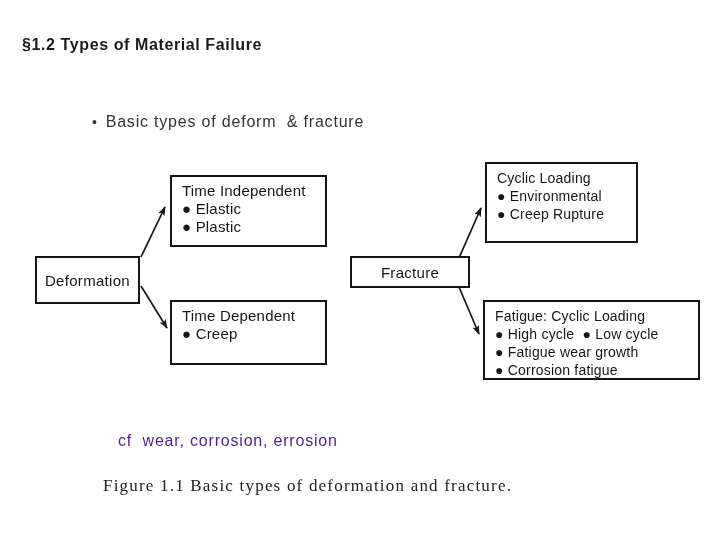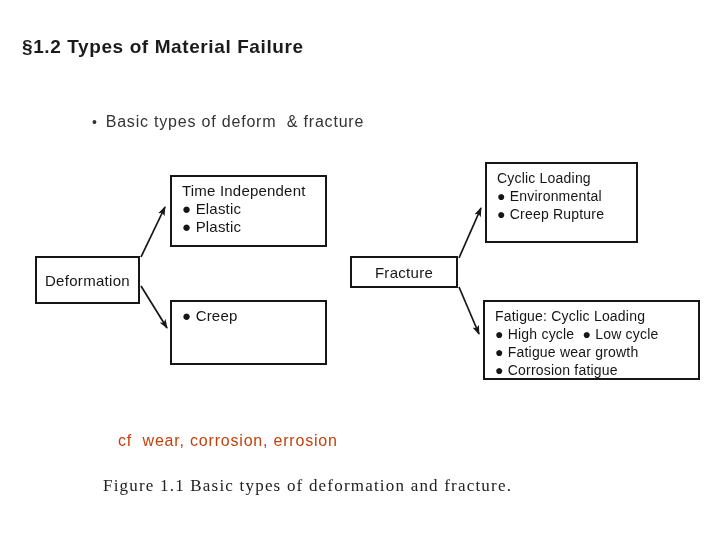--- a/index.html
+++ b/index.html
@@ -11,21 +11,21 @@
     overflow: hidden;
     font-family: "Liberation Sans", sans-serif;
   }
 
   
   .title {
     position: absolute;
     left: 22px;
     top: 36px;
     margin: 0;
-    font-size: 19px;
+    font-size: 16px;
     font-weight: 700;
     letter-spacing: 0.6px;
     color: #1b1b1b;
     white-space: pre;
   }
   .bullet-line {
     position: absolute;
     left: 71px;
     top: 95px;
     font-size: 16px;
@@ -57,31 +57,31 @@
     white-space: pre;
     line-height: 18px;
     letter-spacing: 0.2px;
   }
   .fs15 .dbox-title, .fs15 .dbox-line { font-size: 15px; }
   .fs14 .dbox-title, .fs14 .dbox-line { font-size: 14px; }
 
   #box-deformation      { left: 35px;  top: 256px; width: 105px; height: 48px; }
   #box-time-independent { left: 170px; top: 175px; width: 157px; height: 72px; }
   #box-time-dependent   { left: 170px; top: 300px; width: 157px; height: 65px; }
-  #box-fracture         { left: 350px; top: 256px; width: 108px; height: 32px; }
+  #box-fracture         { left: 350px; top: 256px; width: 120px; height: 32px; }
   #box-static-loading   { left: 485px; top: 162px; width: 153px; height: 81px; }
   #box-fatigue          { left: 483px; top: 300px; width: 217px; height: 80px; }
 
   
   .cf-note {
     position: absolute;
     left: 118px;
     top: 432px;
     font-size: 16px;
-    color: #c2410c;
+    color: #4c1d95;
     letter-spacing: 0.8px;
     white-space: pre;
     text-align: right;
   }
   .figure-caption {
     position: absolute;
     left: 103px;
     top: 476px;
     font-family: "Liberation Serif", "DejaVu Serif", serif;
     font-size: 17px;
@@ -119,20 +119,21 @@
       <span>Deformation</span>
     </div>
 
     <div class="dbox list-box fs15" id="box-time-independent">
       <div class="dbox-title">Time Independent</div>
       <div class="dbox-line">● Elastic</div>
       <div class="dbox-line">● Plastic</div>
     </div>
 
     <div class="dbox list-box fs15" id="box-time-dependent">
+      <div class="dbox-title">Time Dependent</div>
       <div class="dbox-line">● Creep</div>
     </div>
 
     <div class="dbox label-box" id="box-fracture">
       <span>Fracture</span>
     </div>
 
     <div class="dbox list-box fs14" id="box-static-loading">
       <div class="dbox-title">Cyclic Loading</div>
       <div class="dbox-line">● Environmental</div>

